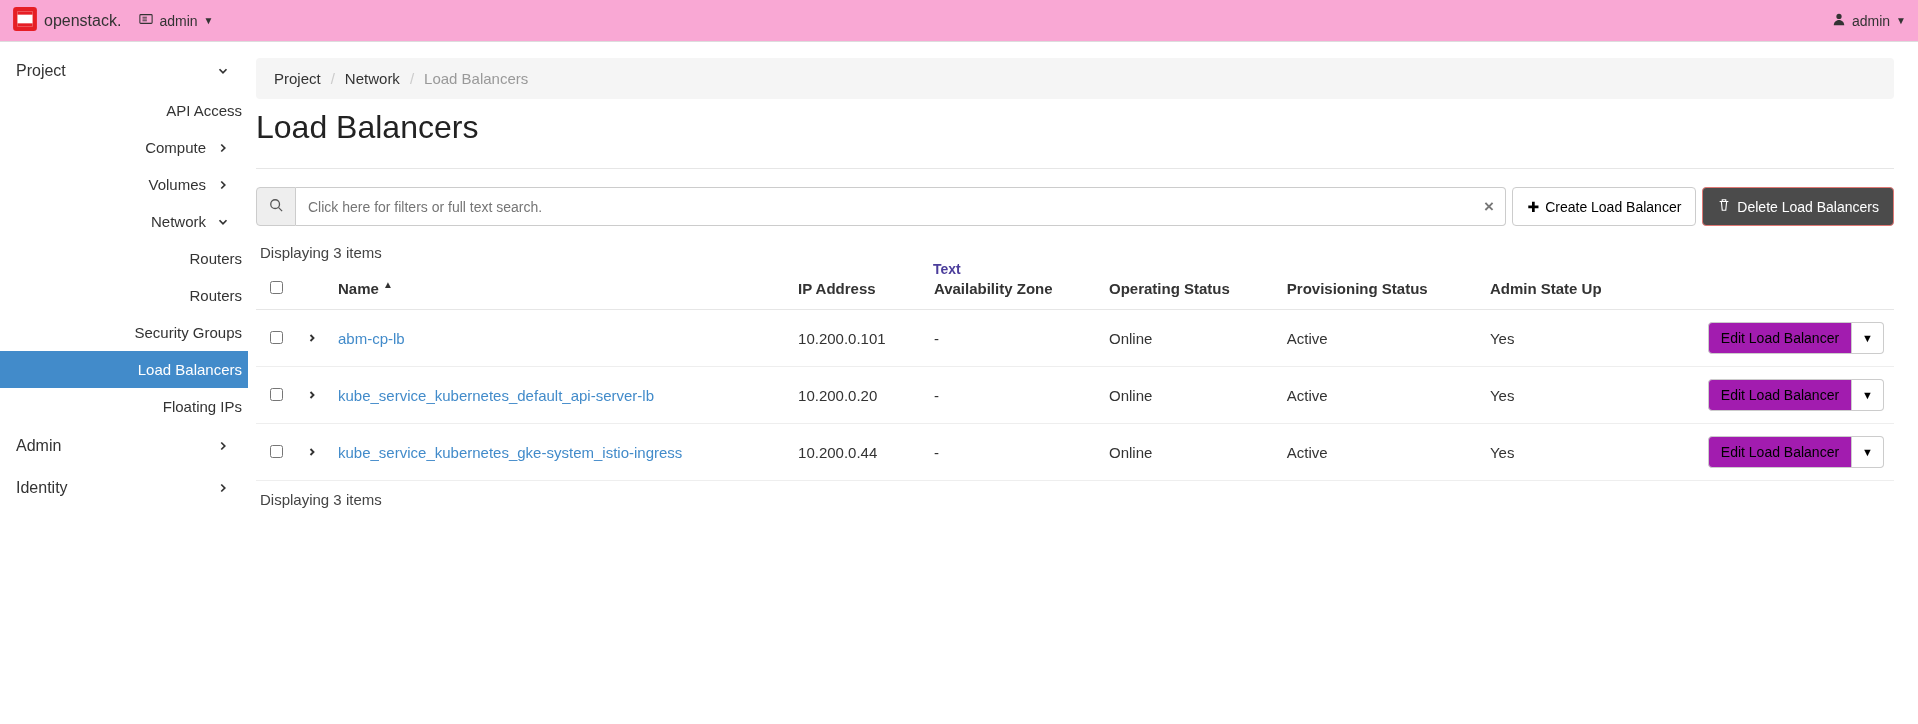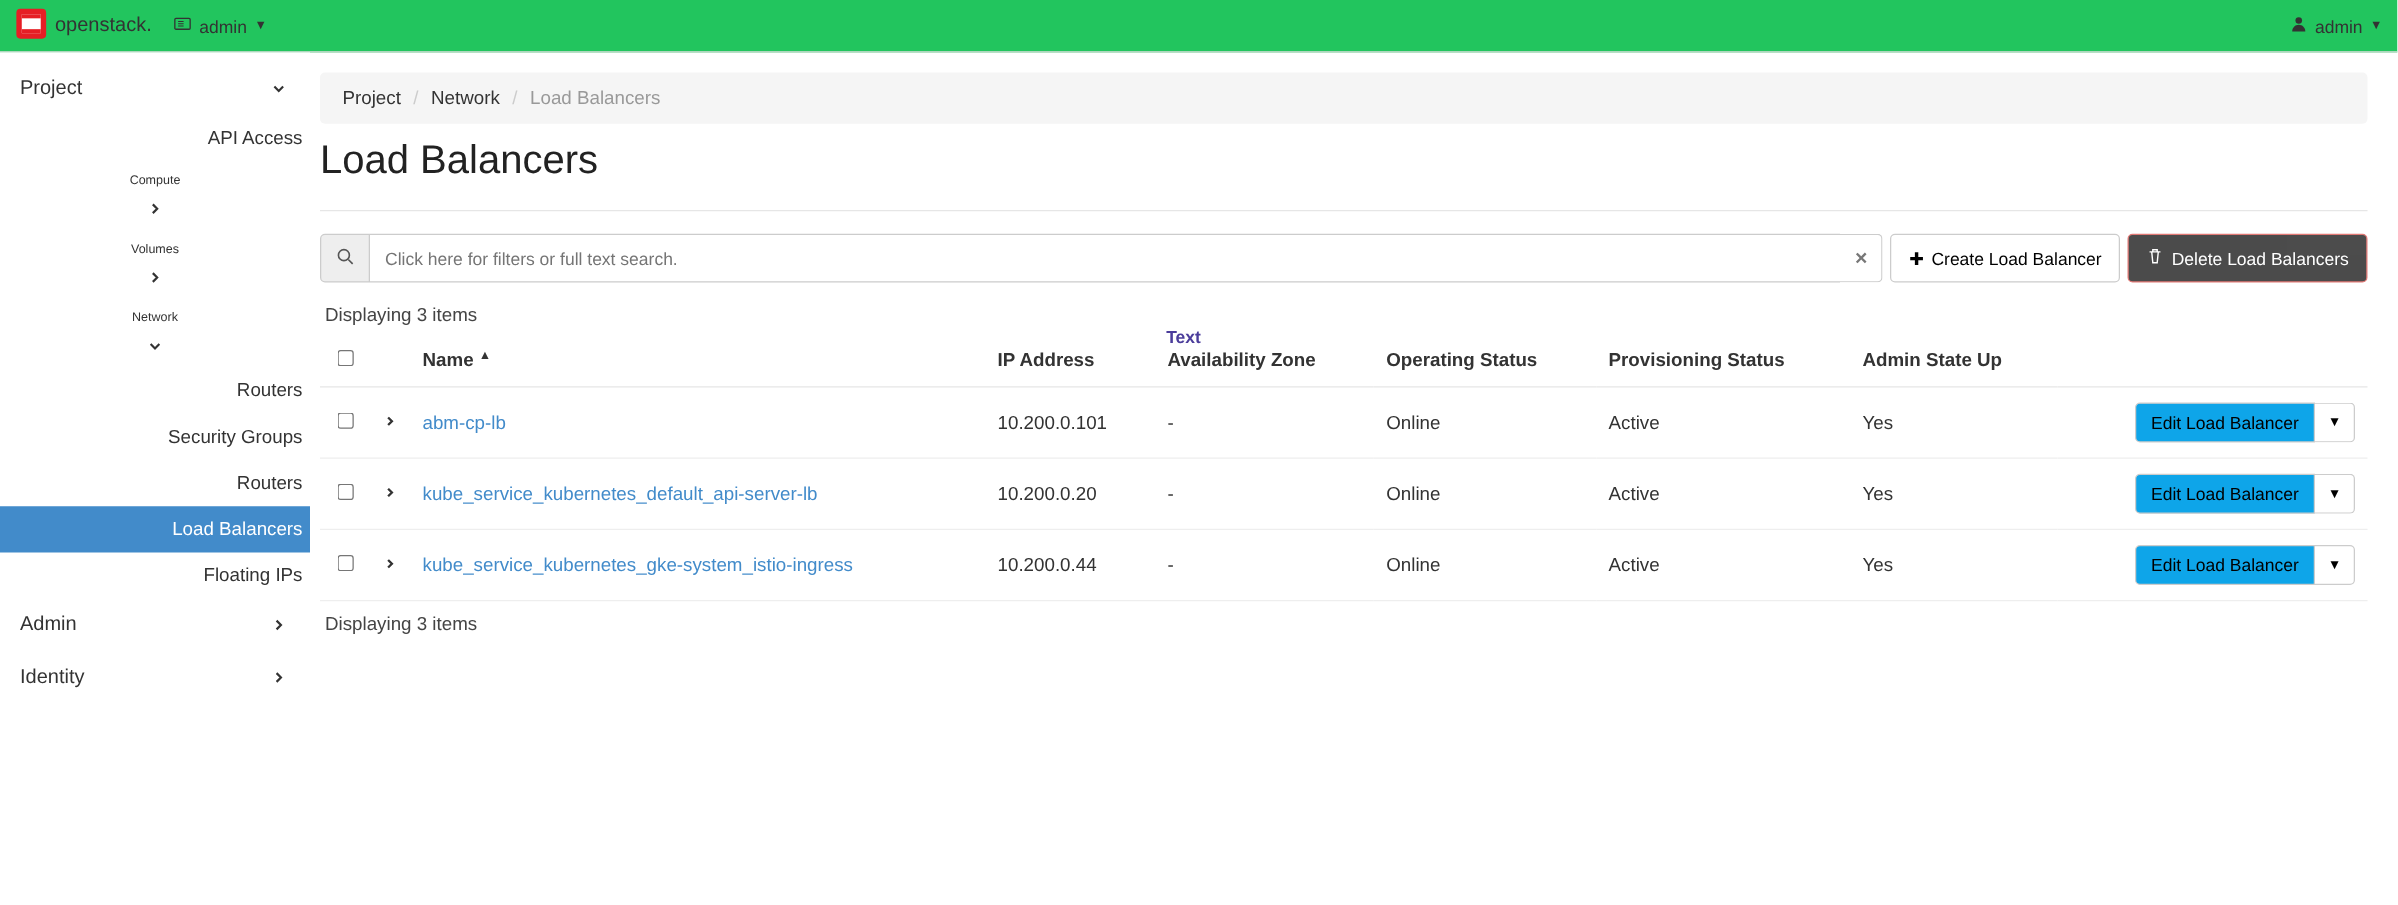--- a/index.html
+++ b/index.html
@@ -1,31 +1,31 @@
 <!DOCTYPE html>
 <html><head>
   <meta charset="utf-8">
   <style>
     * { box-sizing: border-box; margin: 0; padding: 0; }
     body { font-family: -apple-system, BlinkMacSystemFont, "Segoe UI", Arial, sans-serif; color: #333; font-size: 14px; background: #fff; }
     
-    .topbar { background: #22c55e; border-bottom: 1px solid #ddd; height: 42px; display: flex; align-items: center; padding: 0 12px; justify-content: space-between; }
+    .topbar { background: #f9a8d4; border-bottom: 1px solid #ddd; height: 42px; display: flex; align-items: center; padding: 0 12px; justify-content: space-between; }
     .topbar-left { display: flex; align-items: center; gap: 18px; }
     .logo-wrap { display: flex; align-items: center; gap: 6px; }
     .logo-icon { width: 26px; height: 26px; }
     .logo-text { font-size: 16px; color: #333; font-weight: 400; }
     .domain-switcher { display: flex; align-items: center; gap: 6px; color: #333; cursor: pointer; }
     .user-menu { display: flex; align-items: center; gap: 6px; color: #333; cursor: pointer; }
     .caret { font-size: 10px; }
     
     .layout { display: flex; }
     .sidebar { width: 248px; flex-shrink: 0; padding-top: 8px; background: #fff; }
     .nav-group { display: flex; justify-content: space-between; align-items: center; padding: 12px 18px 12px 16px; cursor: pointer; color: #333; }
     .nav-group.l1 { font-size: 16px; }
-    .nav-sub { display: flex; justify-content: flex-end; align-items: center; padding: 10px 18px; cursor: pointer; color: #333; font-size: 10px; gap: 10px; flex-direction: column; }
+    .nav-sub { display: flex; justify-content: flex-end; align-items: center; padding: 10px 18px; cursor: pointer; color: #333; font-size: 15px; gap: 10px; }
     .nav-item { text-align: right; padding: 10px 6px; cursor: pointer; color: #333; font-size: 15px; }
     .nav-item.active { background: #428bca; color: #fff; }
     .chevron { display: inline-flex; }
     .chevron svg { width: 14px; height: 14px; }
     
     .main { flex: 1; padding: 16px 24px 16px 8px; }
     .breadcrumb { background: #f5f5f5; border-radius: 4px; padding: 12px 18px; display: flex; gap: 10px; align-items: center; font-size: 15px; margin-bottom: 10px; }
     .breadcrumb .sep { color: #ccc; }
     .breadcrumb .link { color: #333; cursor: pointer; }
     .breadcrumb .current { color: #999; }
@@ -47,21 +47,21 @@
     table.lb-table { width: 100%; border-collapse: collapse; }
     table.lb-table th { text-align: left; padding: 12px 10px; border-bottom: 1px solid #e6e6e6; font-weight: 600; font-size: 15px; margin-top: 35px; }
     table.lb-table td { padding: 12px 10px; border-bottom: 1px solid #eee; font-size: 15px; vertical-align: middle; }
     table.lb-table th.check, table.lb-table td.check { width: 40px; text-align: center; }
     table.lb-table th.expand, table.lb-table td.expand { width: 30px; text-align: center; }
     .sort-asc { font-size: 10px; vertical-align: super; }
     .row-link { color: #428bca; cursor: pointer; }
     .row-expand { cursor: pointer; color: #333; font-size: 14px; }
     
     .action-split { display: flex; justify-content: flex-end; }
-    .action-main { border: 1px solid #ccc; background: #0ea5e9; padding: 7px 12px; border-radius: 4px 0 0 4px; cursor: pointer; font-size: 14px; text-align: right; }
+    .action-main { border: 1px solid #ccc; background: #a21caf; padding: 7px 12px; border-radius: 4px 0 0 4px; cursor: pointer; font-size: 14px; text-align: right; }
     .action-toggle { border: 1px solid #ccc; border-left: none; background: #fff; padding: 7px 10px; border-radius: 0 4px 4px 0; cursor: pointer; font-size: 11px; }
     
     .th-overlay { position: relative; }
     .overlay-text { position: absolute; top: -6px; left: 9px; color: #4b3d9b; font-weight: 600; font-size: 14px; }
     
     .icon-svg { width: 14px; height: 14px; }
   </style>
 </head>
 <body>
 
@@ -132,22 +132,22 @@
     </div>
     <div class="nav-sub">
       <span>Network</span>
       <span class="chevron">
           <svg viewBox="0 0 16 16">
             <path d="M4 6l4 4 4-4" fill="none" stroke="#333" stroke-width="2"></path>
           </svg>
         </span>
     </div>
     <div class="nav-item">Routers</div>
+    <div class="nav-item">Routers</div>
     <div class="nav-item">Security Groups</div>
-    <div class="nav-item">Routers</div>
     <div class="nav-item active">Load Balancers</div>
     <div class="nav-item">Floating IPs</div>
     <div class="nav-group l1">
       <span>Admin</span>
       <span class="chevron">
           <svg viewBox="0 0 16 16">
             <path d="M6 4l4 4-4 4" fill="none" stroke="#333" stroke-width="2"></path>
           </svg>
         </span>
     </div>

